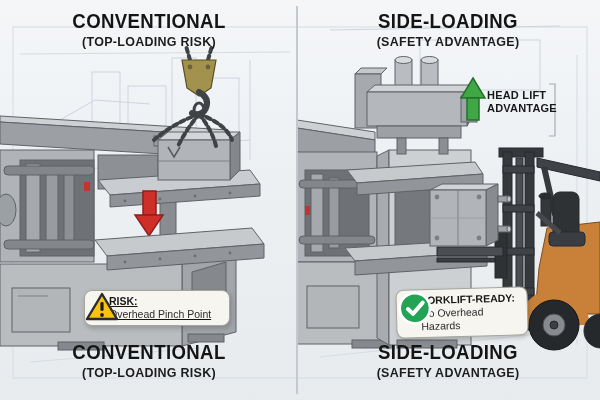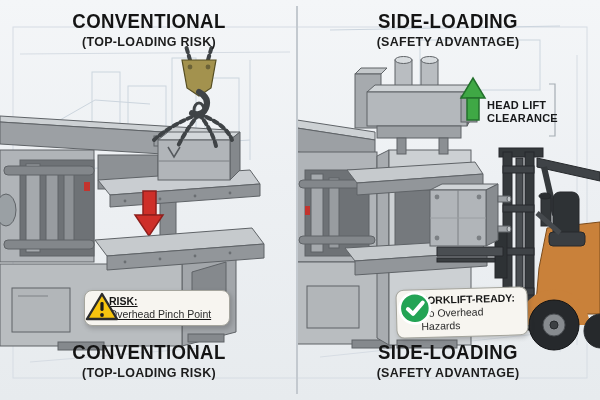--- a/index.html
+++ b/index.html
@@ -23,21 +23,21 @@
     position:absolute;z-index:6;background:#f7f5f0;border:1px solid #a5a59d;border-radius:8px;
     box-shadow:1.5px 2.5px 4px rgba(60,60,60,.25);padding:4px 6px 4px 24px;
   }
   .callout .co-head{font-size:10.5px;font-weight:800;line-height:13px;color:#171717;}
   .callout .co-body{font-size:10.5px;font-weight:400;line-height:13px;color:#2c2c2c;}
   .co-risk{left:84px;top:290px;width:114px;text-decoration:underline;}
   .co-fork{left:396px;top:288px;width:100px;transform:rotate(-1.6deg);}
   .co-icon{position:absolute;z-index:7;}
   .co-icon-warning{left:-18px;top:2px;}
   .co-icon-check{left:-22px;top:0px;}
-  .headlift{position:absolute;left:487px;top:99px;z-index:5;font-size:11px;font-weight:800;line-height:13px;letter-spacing:.2px;color:#17181a;}
+  .headlift{position:absolute;left:487px;top:89px;z-index:5;font-size:11px;font-weight:800;line-height:13px;letter-spacing:.2px;color:#17181a;}
 </style>
 </head>
 <body>
 
 <div class="stage">
 
   <svg class="bg-svg" width="600" height="400" viewBox="0 0 600 400">
     <g stroke="#d6dce3" stroke-width="1" fill="none">
       <rect x="13" y="27" width="574" height="351"></rect>
       <line x1="20" y1="54" x2="290" y2="52"></line>
@@ -268,21 +268,21 @@
     <div class="title">CONVENTIONAL</div>
     <div class="subtitle">(TOP-LOADING RISK)</div>
   </div>
   <div class="title-block tb-br">
     <div class="title">SIDE-LOADING</div>
     <div class="subtitle">(SAFETY ADVANTAGE)</div>
   </div>
 
   <div class="headlift">
     <div>HEAD LIFT</div>
-    <div>CLEARANCE</div>
+    <div>ADVANTAGE</div>
   </div>
 
   <div class="callout co-risk">
     <svg class="co-icon co-icon-warning" width="34" height="31" viewBox="0 0 34 31">
       <polygon points="17,3 32,28 2,28" fill="var(--warning-yellow,#F6C40F)" stroke="#2b2b2b" stroke-width="2.4" stroke-linejoin="round"></polygon>
       <rect x="15.4" y="11" width="3.2" height="9" rx="1.4" fill="#1c1c1c"></rect>
       <circle cx="17" cy="24" r="1.9" fill="#1c1c1c"></circle>
     </svg>
     <div class="co-head">RISK:</div>
     <div class="co-body">Overhead Pinch Point</div>

